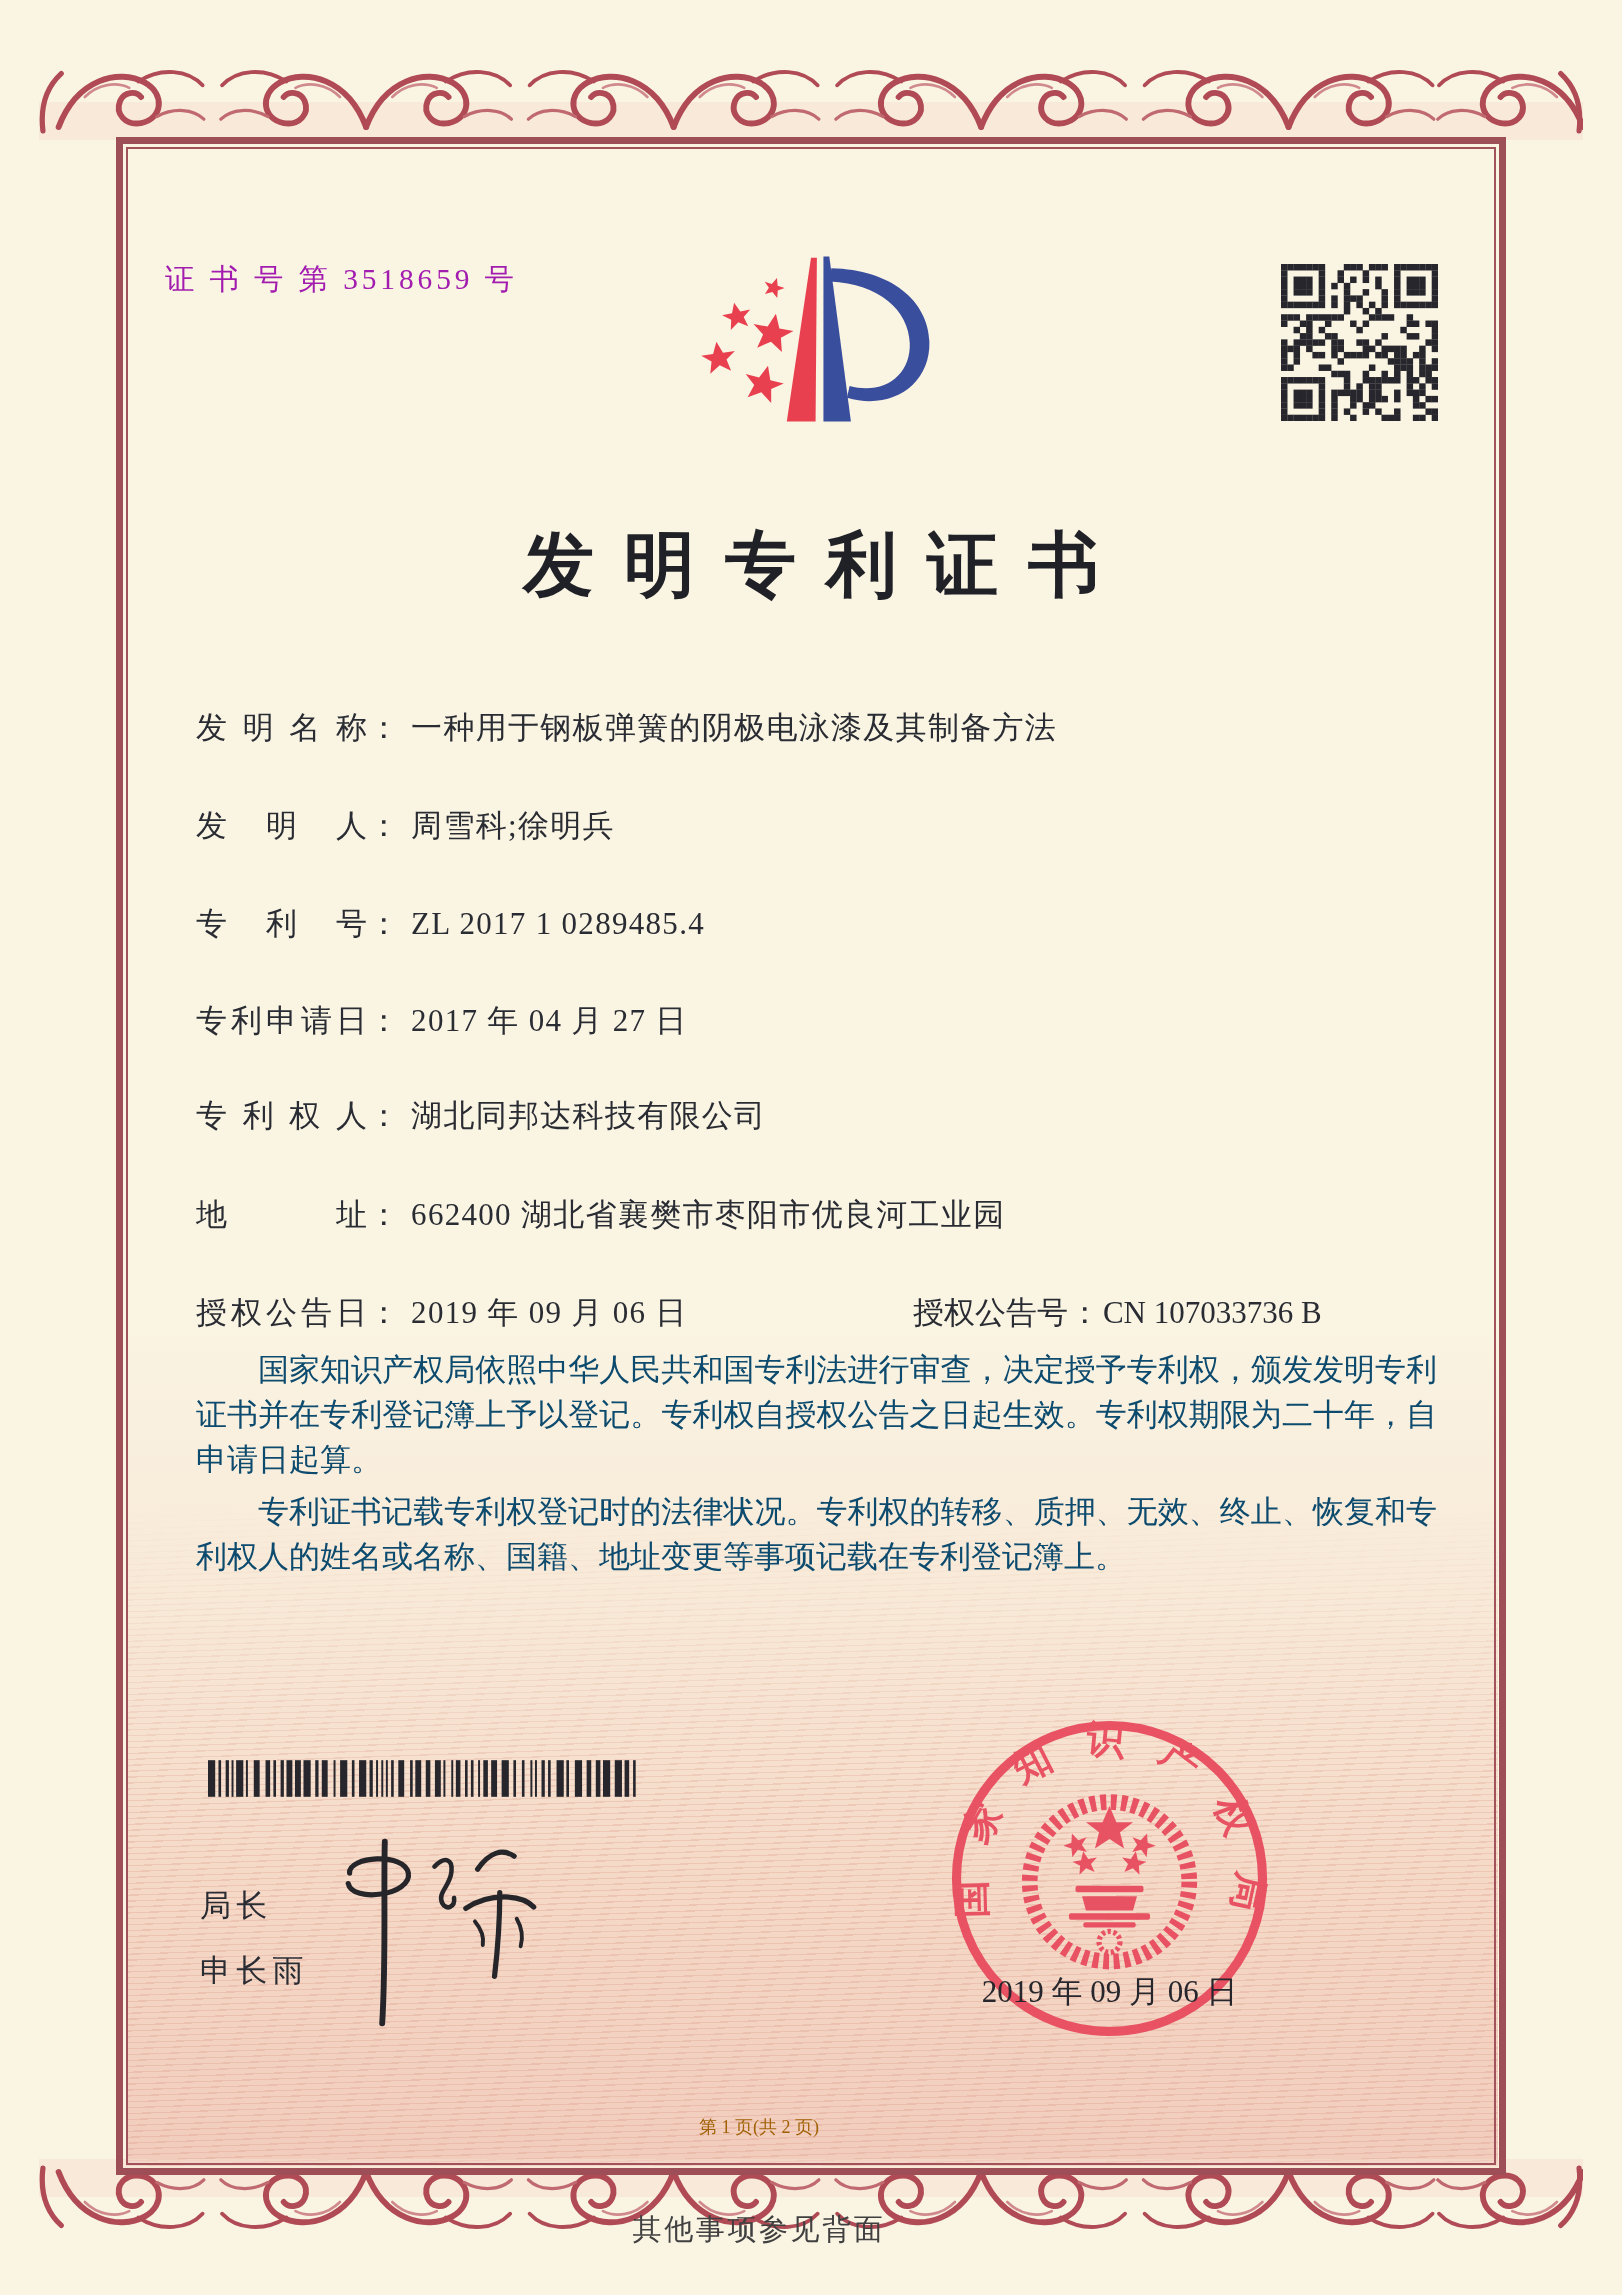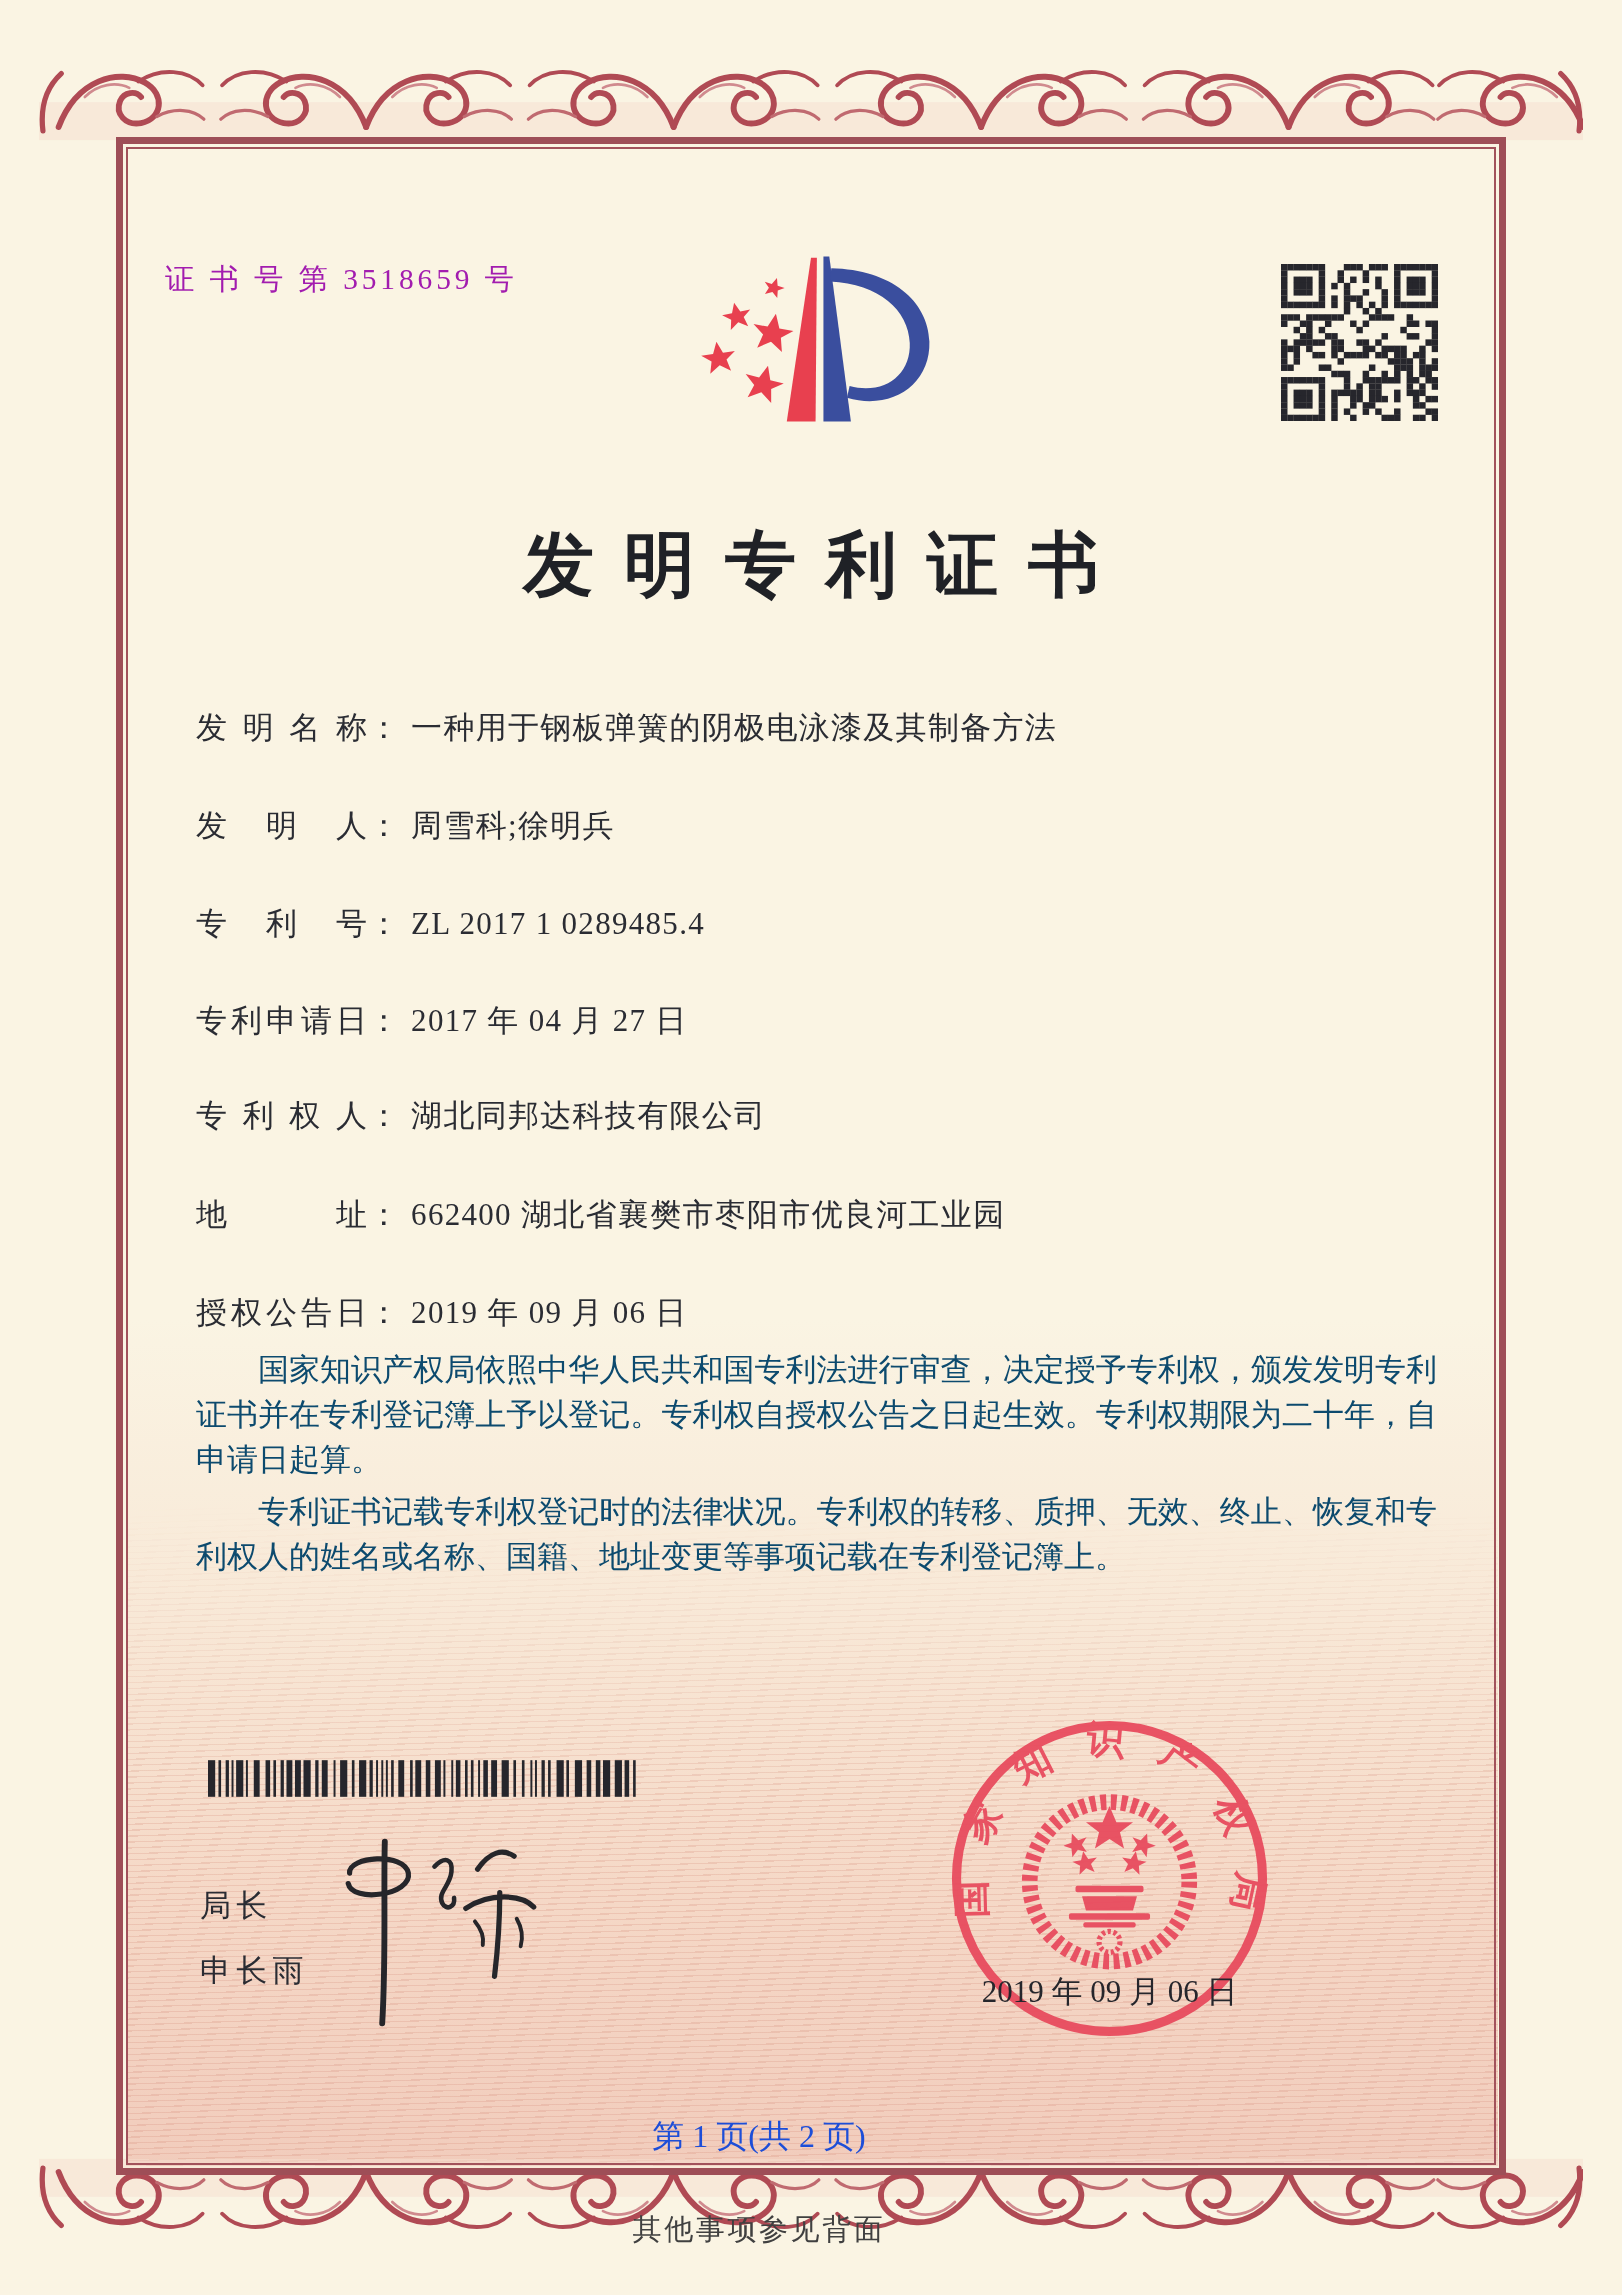--- a/index.html
+++ b/index.html
@@ -71,21 +71,21 @@
   
   .barcode{left:208px;top:1760px;width:429px;height:37px;}
   .sig-title{left:200px;top:1885px;font-size:31px;letter-spacing:5.2px;}
   .sig-name{left:200px;top:1950px;font-size:31px;letter-spacing:5.2px;}
   .sig-script{left:306px;top:1830px;width:236px;height:209px;}
   .seal{left:948px;top:1717px;width:323px;height:323px;}
   .seal-date{left:948px;top:1971px;width:323px;text-align:center;
              font-size:31px;color:#26262c;white-space:nowrap;}
 
   
-  .page-info{left:131px;top:2115px;width:1256px;text-align:center;font-size:32px;color:#1d4ed8;}
+  .page-info{left:131px;top:2115px;width:1256px;text-align:center;font-size:18px;color:#a16207;}
   .back-note{left:131px;top:2210px;width:1256px;text-align:center;font-size:29px;color:#404040;letter-spacing:2.6px;}
 </style>
 </head>
 <body>
 
 <svg class="abs orn-band orn-top" viewBox="0 0 2360 135" preserveAspectRatio="none">
   <defs>
     <g id="curl">
       <path d="M0,112 C28,38 92,22 132,44 C164,62 158,100 126,106 C102,110 86,92 94,72 C100,58 118,56 126,66" fill="none" stroke="#b04a54" stroke-width="9" stroke-linecap="round"></path>
       <path d="M122,42 C156,20 198,24 220,48" fill="none" stroke="#b04a54" stroke-width="6" stroke-linecap="round"></path>
@@ -468,20 +468,23 @@
 </div>
 <div class="abs content frow r5">
   <span class="flabel">专利权人</span><span class="fcolon">：</span><span class="fvalue">湖北同邦达科技有限公司</span>
 </div>
 <div class="abs content frow r6">
   <span class="flabel">地址</span><span class="fcolon">：</span><span class="fvalue">662400 湖北省襄樊市枣阳市优良河工业园</span>
 </div>
 
 <div class="abs content frow rgrant">
   <span class="flabel">授权公告日</span><span class="fcolon">：</span><span class="fvalue">2019 年 09 月 06 日</span>
+  <span class="grant-no">
+    <span>授权公告号</span><span class="fcolon">：</span><span>CN 107033736 B</span>
+  </span>
 </div>
 
 <div class="abs content para p1">国家知识产权局依照中华人民共和国专利法进行审查，决定授予专利权，颁发发明专利证书并在专利登记簿上予以登记。专利权自授权公告之日起生效。专利权期限为二十年，自申请日起算。</div>
 <div class="abs content para p2">专利证书记载专利权登记时的法律状况。专利权的转移、质押、无效、终止、恢复和专利权人的姓名或名称、国籍、地址变更等事项记载在专利登记簿上。</div>
 
 <div class="abs content barcode" id="barcode"><svg viewBox="0 0 656 56" width="429" height="37">
       <rect x="0" y="0" width="11" height="56" fill="#26262c"></rect>
       <rect x="16" y="0" width="4" height="56" fill="#26262c"></rect>
       <rect x="27" y="0" width="5" height="56" fill="#26262c"></rect>
       <rect x="36" y="0" width="3" height="56" fill="#26262c"></rect>

